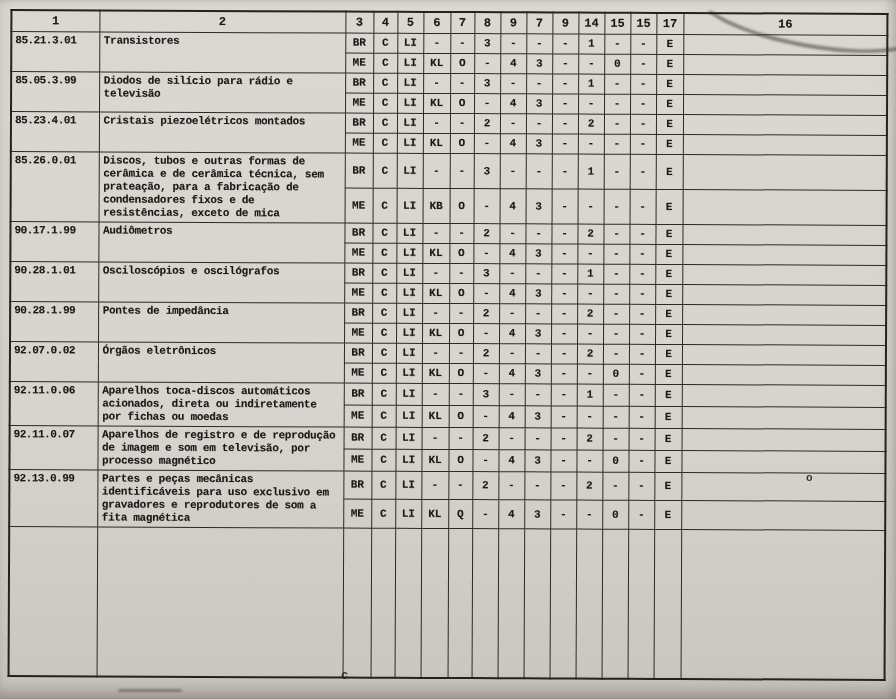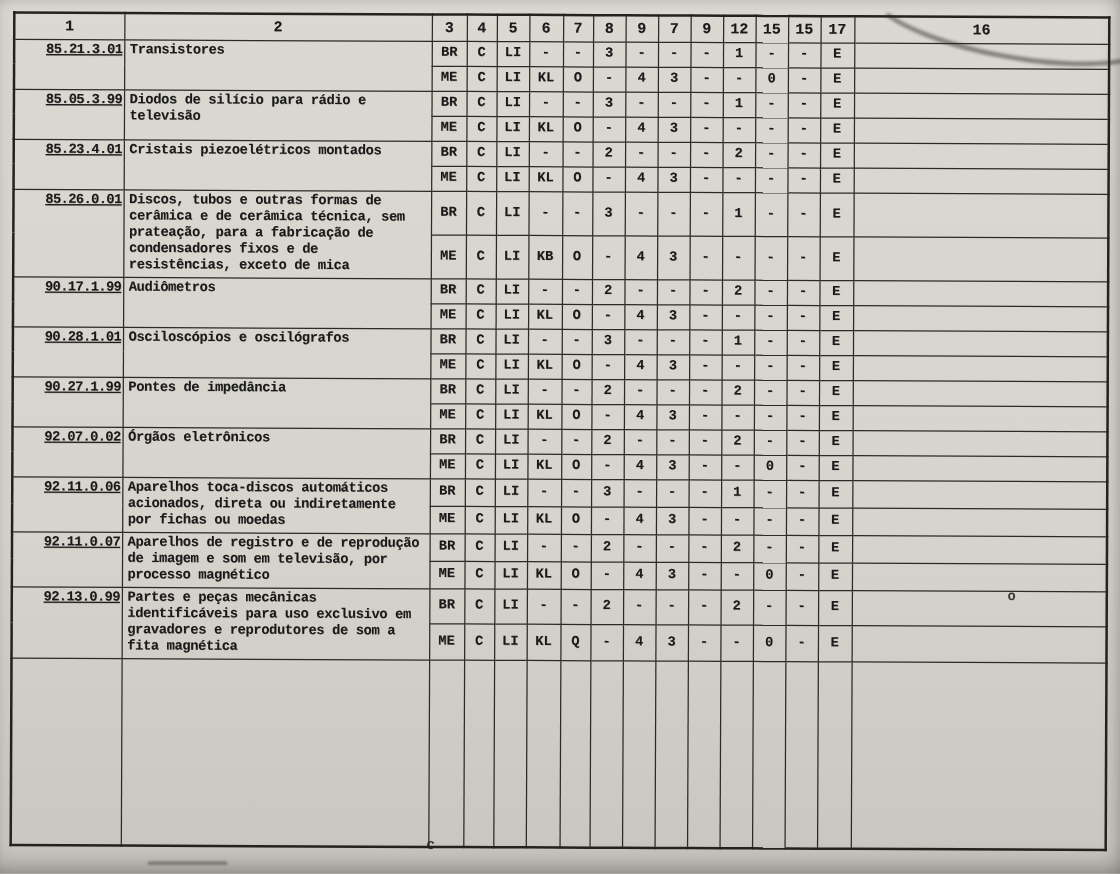--- a/index.html
+++ b/index.html
@@ -47,22 +47,22 @@
   .doc th, .doc td {
     border: 1px solid #2b2a27;
     font-weight: bold;
     text-shadow: 0.3px 0.3px 0 rgba(20,20,18,.35);
     overflow: hidden;
   }
   .doc th {
     font-size: 12px; height: 21px; text-align: center; vertical-align: middle;
   }
   td.code {
-    font-size: 11px; vertical-align: top; text-align: right;
-    padding: 2px 1px 0 3px; letter-spacing: -0.5px; text-decoration: underline;
+    font-size: 11px; vertical-align: top; text-align: left;
+    padding: 2px 1px 0 3px; letter-spacing: -0.5px;
   }
   td.desc {
     font-size: 11px; line-height: 13px; vertical-align: top; text-align: left;
     padding: 2px 6px 2px 4px; letter-spacing: -0.3px;
   }
   td.val {
     font-size: 11px; text-align: center; vertical-align: middle;
     height: 20px; padding: 0 1px;
   }
   tr.filler td { height: auto; }
@@ -101,21 +101,21 @@
           <th>2</th>
           <th>3</th>
           <th>4</th>
           <th>5</th>
           <th>6</th>
           <th>7</th>
           <th>8</th>
           <th>9</th>
           <th>7</th>
           <th>9</th>
-          <th>12</th>
+          <th>14</th>
           <th>15</th>
           <th>15</th>
           <th>17</th>
           <th>16</th>
         </tr>
     </thead>
     <tbody>
         <tr>
           <td class="code" rowspan="2">85.21.3.01</td>
           <td class="desc" rowspan="2">Transistores</td>
@@ -314,21 +314,21 @@
           <td class="val">4</td>
           <td class="val">3</td>
           <td class="val">-</td>
           <td class="val">-</td>
           <td class="val">-</td>
           <td class="val">-</td>
           <td class="val">E</td>
           <td class="val"></td>
         </tr>
         <tr>
-          <td class="code" rowspan="2">90.27.1.99</td>
+          <td class="code" rowspan="2">90.28.1.99</td>
           <td class="desc" rowspan="2">Pontes de impedância</td>
           <td class="val">BR</td>
           <td class="val">C</td>
           <td class="val">LI</td>
           <td class="val">-</td>
           <td class="val">-</td>
           <td class="val">2</td>
           <td class="val">-</td>
           <td class="val">-</td>
           <td class="val">-</td>

